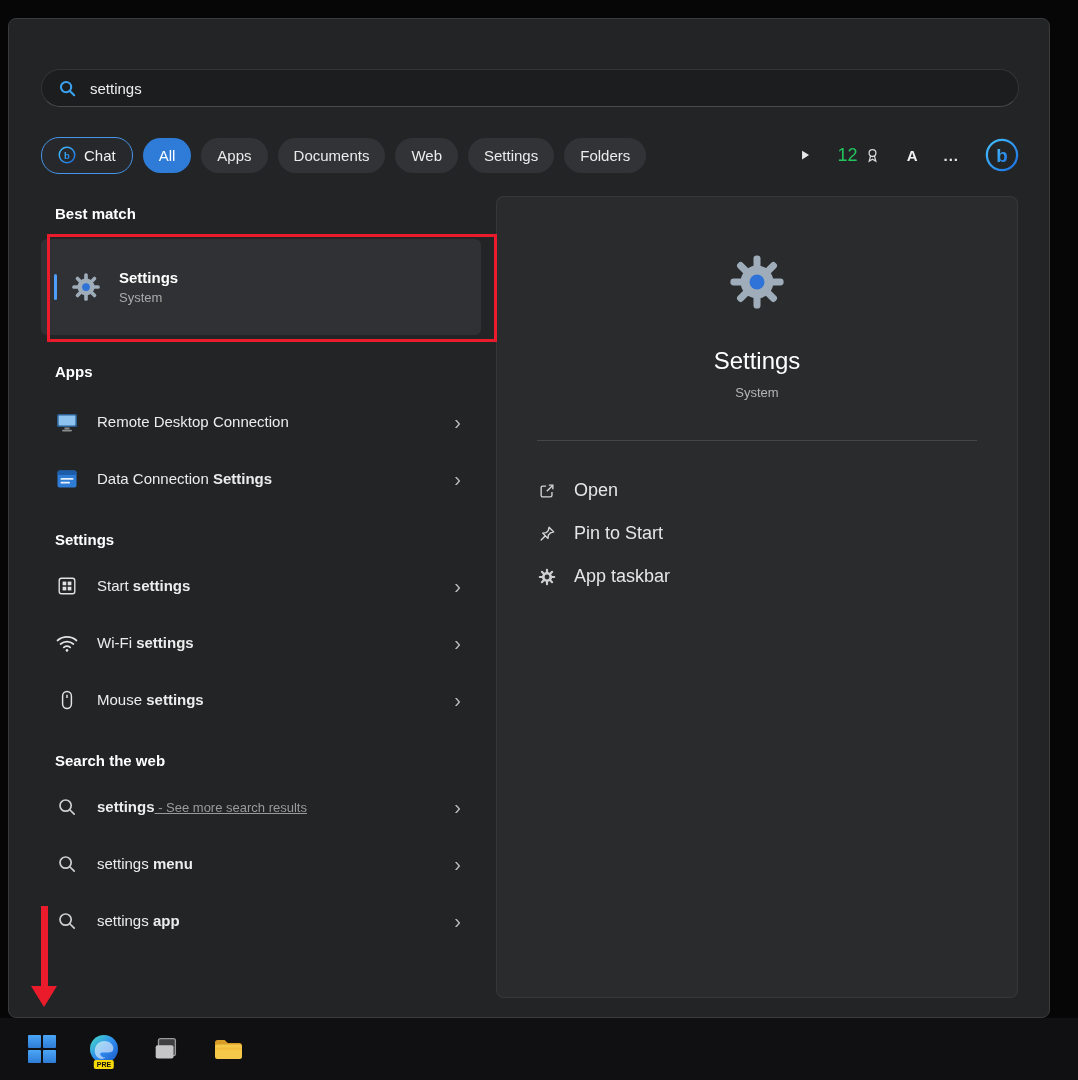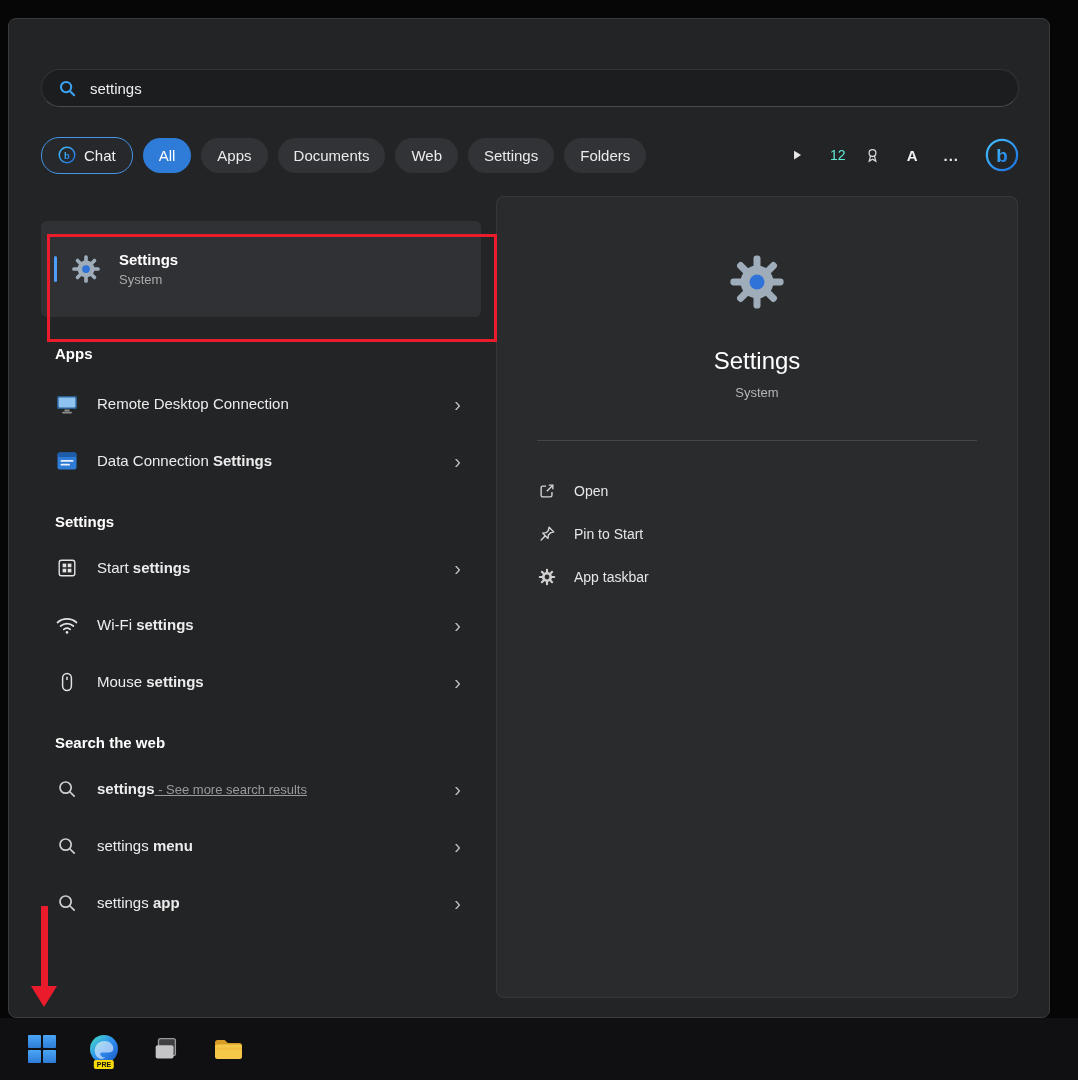--- a/index.html
+++ b/index.html
@@ -13,21 +13,21 @@
              border:1px solid #333537;border-bottom-color:#4a4c4e;border-radius:20px;display:flex;
              align-items:center;gap:13px;padding:0 16px;box-sizing:border-box;}
   .stext{font-size:15px;color:#ededed;}
   
   .tabsrow{position:absolute;left:32px;top:117px;width:978px;height:38px;display:flex;align-items:center;gap:10px;}
   .pill{height:35px;display:flex;align-items:center;gap:8px;padding:0 16px;border-radius:18px;
         background:#323336;color:#ebebeb;font-size:15px;cursor:default;}
   .pill.chat{background:#26282b;border:1px solid #4795e8;color:#f0f0f0;}
   .pill.sel{background:#2e7cd7;color:#fff;}
   .cluster{margin-left:auto;display:flex;align-items:center;gap:26px;}
-  .rewards{display:flex;align-items:center;gap:18px;color:#5eead4;font-size:14px;}
+  .rewards{display:flex;align-items:center;gap:6px;color:#22c55e;font-size:18px;}
   .avatar{color:#f2f2f2;font-size:15px;font-weight:700;}
   .more{color:#e6e6e6;font-size:15px;font-weight:700;letter-spacing:1px;}
   
   .leftcol{position:absolute;left:32px;top:186px;width:450px;}
   .sec-h{font-size:15px;font-weight:700;color:#fff;height:18px;line-height:18px;padding-left:14px;}
   .mt28{margin-top:28px;} .mt24{margin-top:24px;}
   .card{margin-top:16px;width:440px;height:96px;background:#303134;border-radius:6px;position:relative;
         display:flex;align-items:center;padding-left:30px;box-sizing:border-box;}
   .accent{position:absolute;left:13px;top:35px;width:3px;height:26px;background:#4e9df8;border-radius:2px;}
   .card-text{margin-left:18px;}
@@ -42,21 +42,21 @@
   .chev{margin-left:auto;color:#bcbcbc;font-size:20px;line-height:1;}
   
   .preview{position:absolute;left:487px;top:177px;width:522px;height:802px;background:rgba(255,255,255,0.035);
            border:1px solid rgba(255,255,255,0.06);border-radius:8px;display:flex;flex-direction:column;
            align-items:center;box-sizing:border-box;}
   .pv-gear{margin-top:56px;}
   .pv-title{margin-top:36px;font-size:24px;color:#fff;}
   .pv-sub{margin-top:10px;font-size:13px;color:#b5b5b5;}
   .pv-div{margin-top:40px;width:calc(100% - 80px);height:1px;background:#464646;}
   .pv-actions{width:100%;padding:28px 40px 0;box-sizing:border-box;}
-  .pv-action{height:43px;display:flex;align-items:center;gap:17px;font-size:14px;color:#e6e6e6;border-radius:4px;}
+  .pv-action{height:43px;display:flex;align-items:center;gap:17px;font-size:18px;color:#e6e6e6;border-radius:4px;}
   .pv-ic{width:20px;display:flex;justify-content:center;flex:0 0 20px;}
   
   .taskbar{position:absolute;left:0;right:0;bottom:0;height:62px;background:#101012;display:flex;
            align-items:center;gap:22px;padding-left:22px;}
   .tb-btn{width:40px;height:40px;display:flex;align-items:center;justify-content:center;border-radius:5px;position:relative;}
   .winlogo{width:28px;height:28px;display:grid;grid-template-columns:13px 13px;grid-template-rows:13px 13px;gap:2px;}
   .winlogo span{background:linear-gradient(180deg,#4ba6f6,#2e7cd6);border-radius:1px;}
   .pre-badge{position:absolute;bottom:0px;left:50%;transform:translateX(-50%);background:#f5d908;color:#111;
              font-size:7px;font-weight:700;padding:1px 3px;border-radius:2px;line-height:1;}
   
@@ -146,20 +146,21 @@
           <svg width="34" height="34" viewBox="0 0 36 36">
               <circle cx="18" cy="18" r="16" fill="none" stroke="url(#bingG)" stroke-width="2.4"></circle>
               <text x="18" y="25.5" text-anchor="middle" font-size="20" font-weight="bold" fill="url(#bingG)" font-family="Liberation Sans, sans-serif">b</text>
             </svg>
         </span>
       </div>
     </div>
 
     <div class="leftcol">
 
+      <div class="sec-h">Best match</div>
 
       <div class="card">
         <span class="accent"></span>
         <span style="display:flex">
           <svg width="30" height="30" viewBox="0 0 24 24">
             <g fill="#9fadbb">
               <rect x="10.55" y="1" width="2.9" height="22" rx="1.3"></rect>
               <rect x="10.55" y="1" width="2.9" height="22" rx="1.3" transform="rotate(45 12 12)"></rect>
               <rect x="10.55" y="1" width="2.9" height="22" rx="1.3" transform="rotate(90 12 12)"></rect>
               <rect x="10.55" y="1" width="2.9" height="22" rx="1.3" transform="rotate(135 12 12)"></rect>

